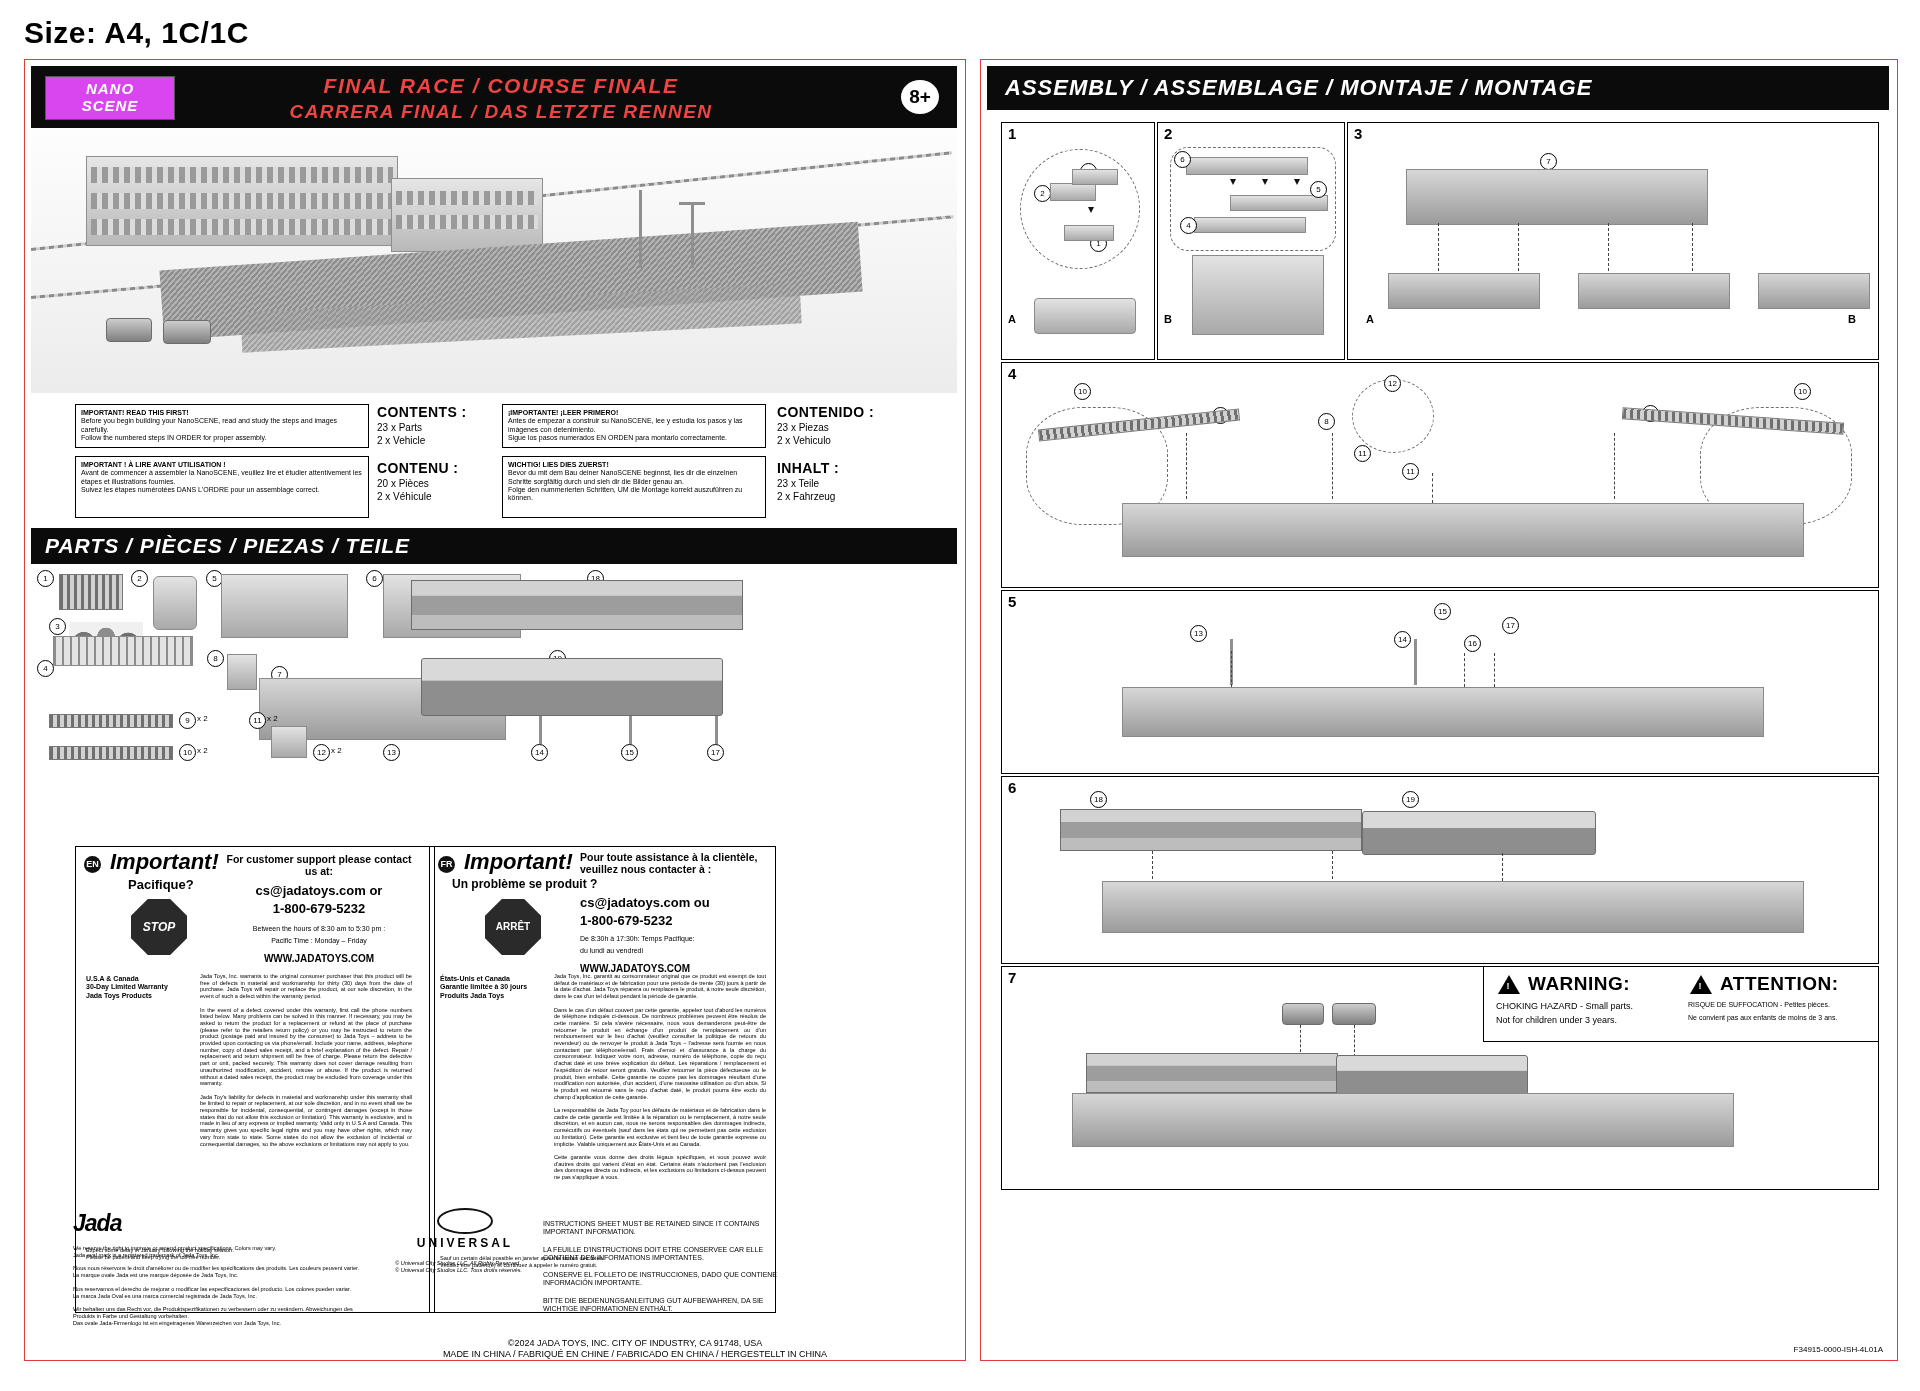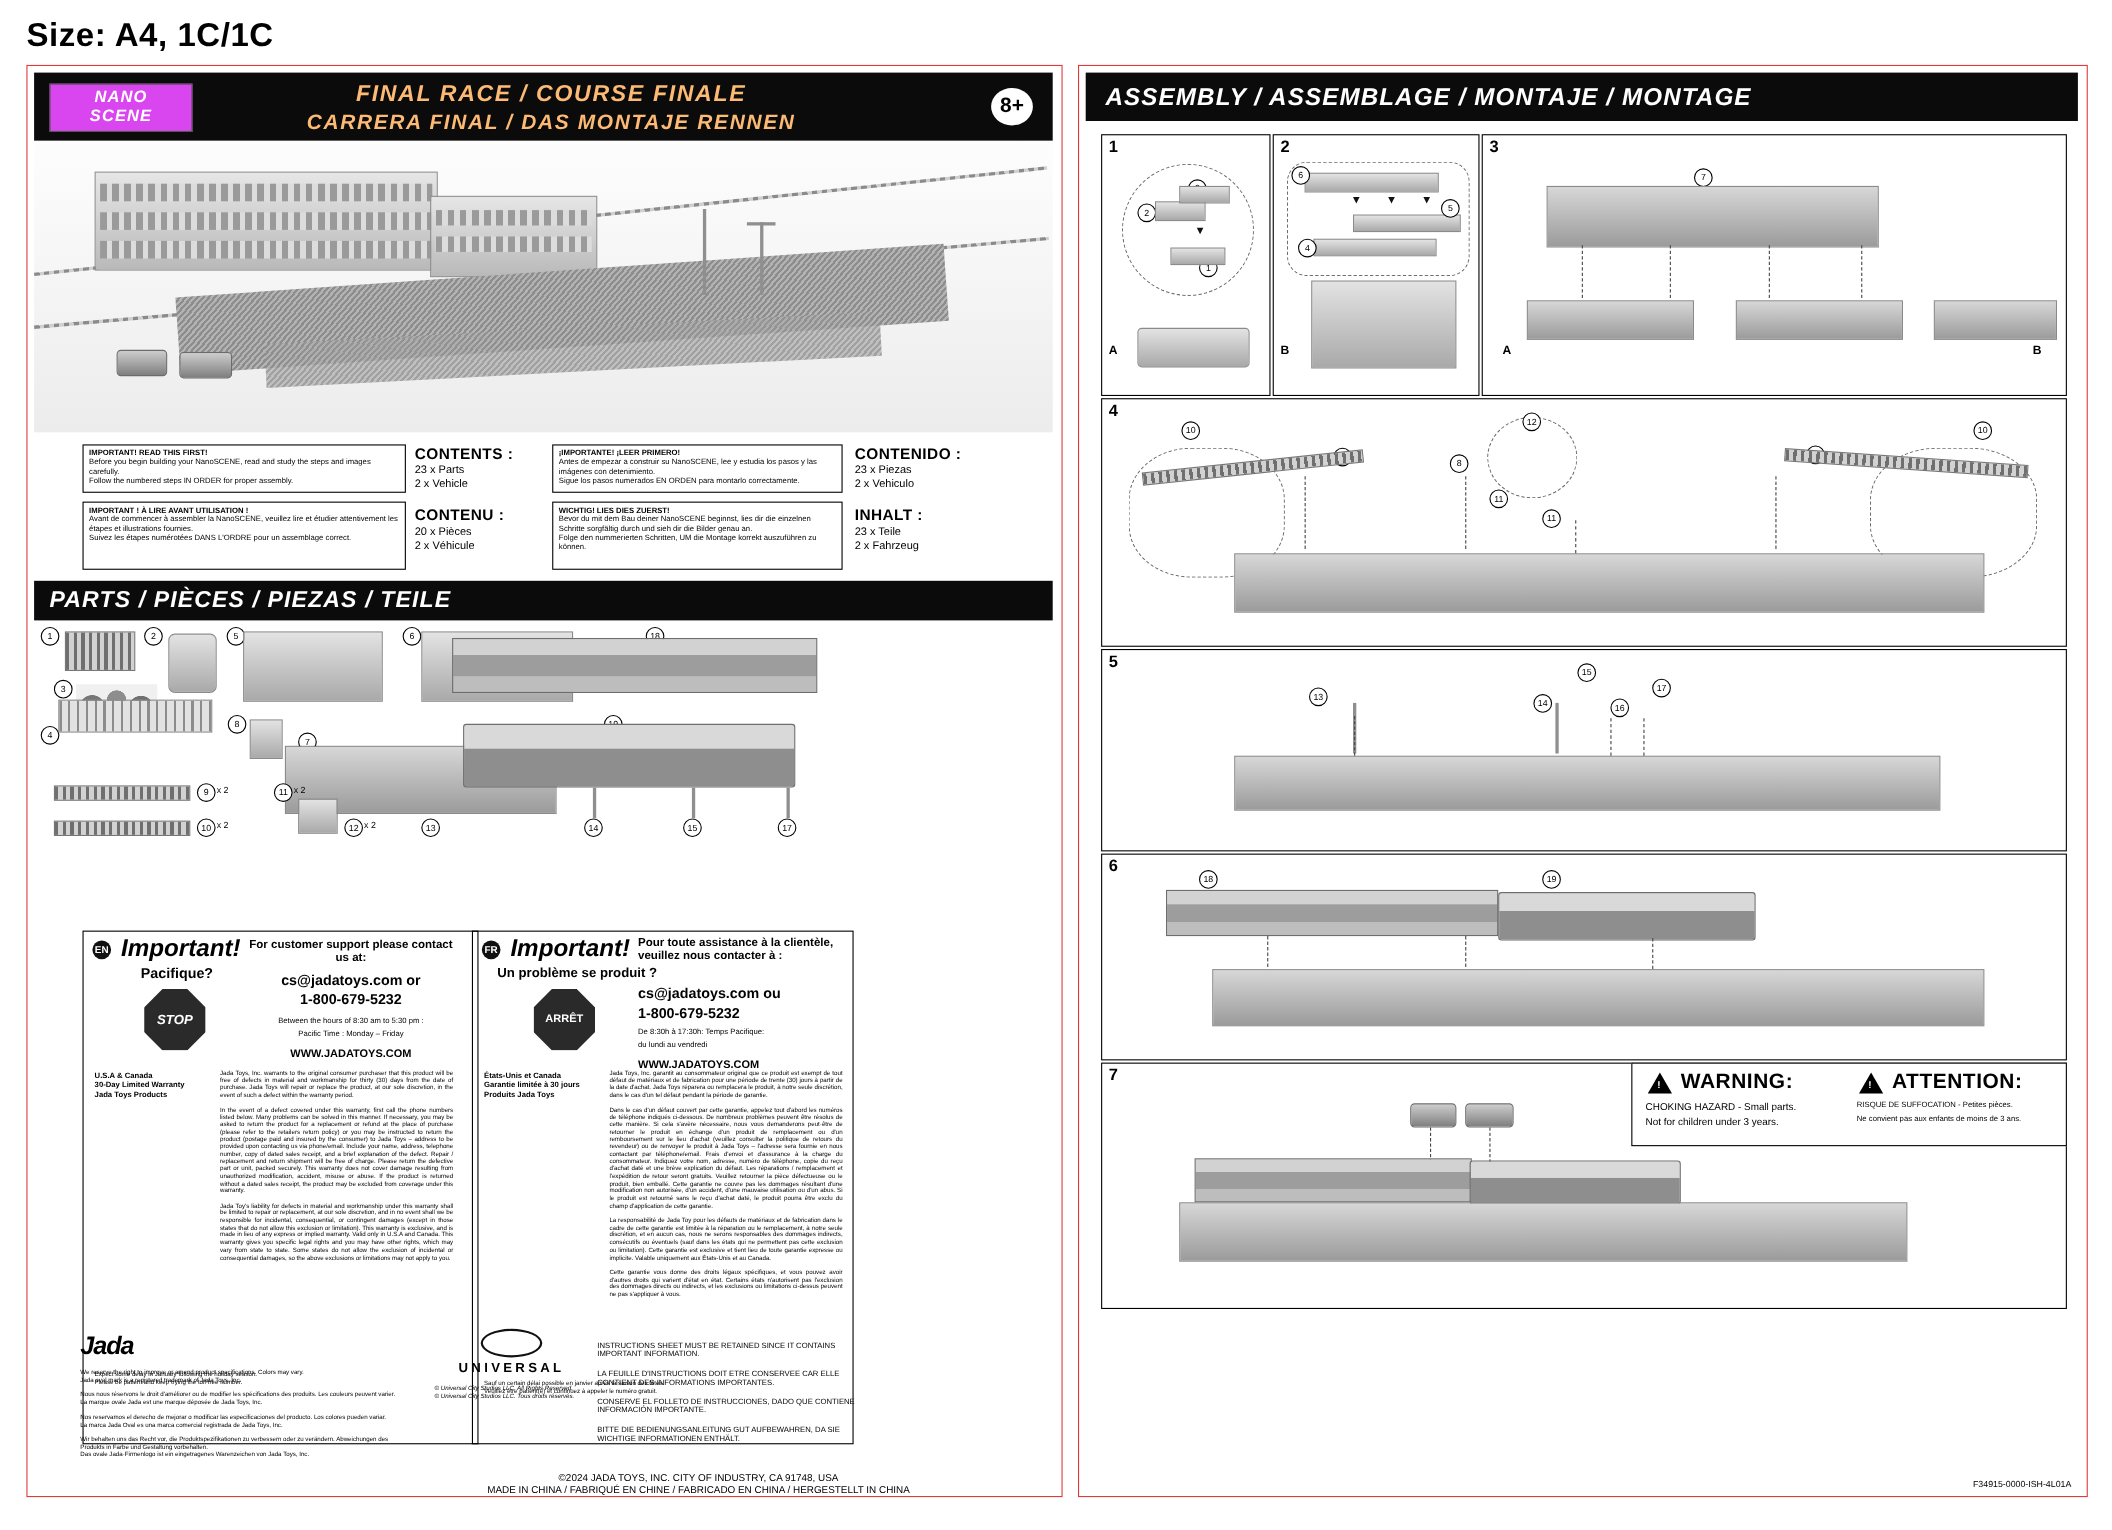--- a/index.html
+++ b/index.html
@@ -22,21 +22,21 @@
   #size-label{left:24px;top:2px;font-size:30px;font-weight:bold;letter-spacing:.5px;}
 
   
   #left-sheet{left:24px;top:45px;width:940px;height:1300px;}
 
   
   #left-header{left:6px;top:6px;width:926px;height:62px;background:#0b0b0b;}
   #brand-logo{left:14px;top:10px;width:128px;height:42px;background:#d946ef;border:1px solid #555;}
   #brand-logo .l1,#brand-logo .l2{color:#fff;font-weight:bold;font-style:italic;font-size:15px;letter-spacing:1px;text-align:center;}
   #brand-logo .l1{margin-top:3px;}
-  #title-block{left:150px;top:8px;width:640px;color:#fdba74;text-align:center;}
+  #title-block{left:150px;top:8px;width:640px;color:#ef4444;text-align:center;}
   #title-block .t1{font-size:21px;font-weight:bold;font-style:italic;letter-spacing:1.5px;}
   #title-block .t2{font-size:19px;font-weight:bold;font-style:italic;letter-spacing:1.5px;margin-top:3px;}
   #age-badge{right:18px;top:14px;width:38px;height:34px;border-radius:50%;background:#fff;color:#000;
              font-size:19px;font-weight:bold;text-align:center;line-height:34px;}
 
   
   #hero{left:6px;top:68px;width:926px;height:265px;
         background:
           linear-gradient(180deg,#fdfdfd 0%,#f4f4f4 55%,#ececec 100%);
         overflow:hidden;}
@@ -124,21 +124,21 @@
 
   <div class="abs redbox" id="left-sheet">
 
     <div class="abs" id="left-header">
       <div class="abs" id="brand-logo">
         <div class="l1">NANO</div>
         <div class="l2">SCENE</div>
       </div>
       <div class="abs" id="title-block">
         <div class="t1">FINAL RACE / COURSE FINALE</div>
-        <div class="t2">CARRERA FINAL / DAS MONTAJE RENNEN</div>
+        <div class="t2">CARRERA FINAL / DAS LETZTE RENNEN</div>
       </div>
       <div class="abs" id="age-badge">8+</div>
     </div>
 
     <div class="abs" id="hero">
       <div class="rail" style="left:0;top:120px;width:926px;transform:rotate(-6deg);transform-origin:left center;"></div>
       <div class="rail" style="left:0;top:168px;width:926px;transform:rotate(-5deg);transform-origin:left center;"></div>
       <div class="bldg" style="left:55px;top:28px;width:310px;height:88px;">
         <div class="win" style="left:4px;top:10px;right:4px;height:16px;"></div>
         <div class="win" style="left:4px;top:36px;right:4px;height:16px;"></div>

